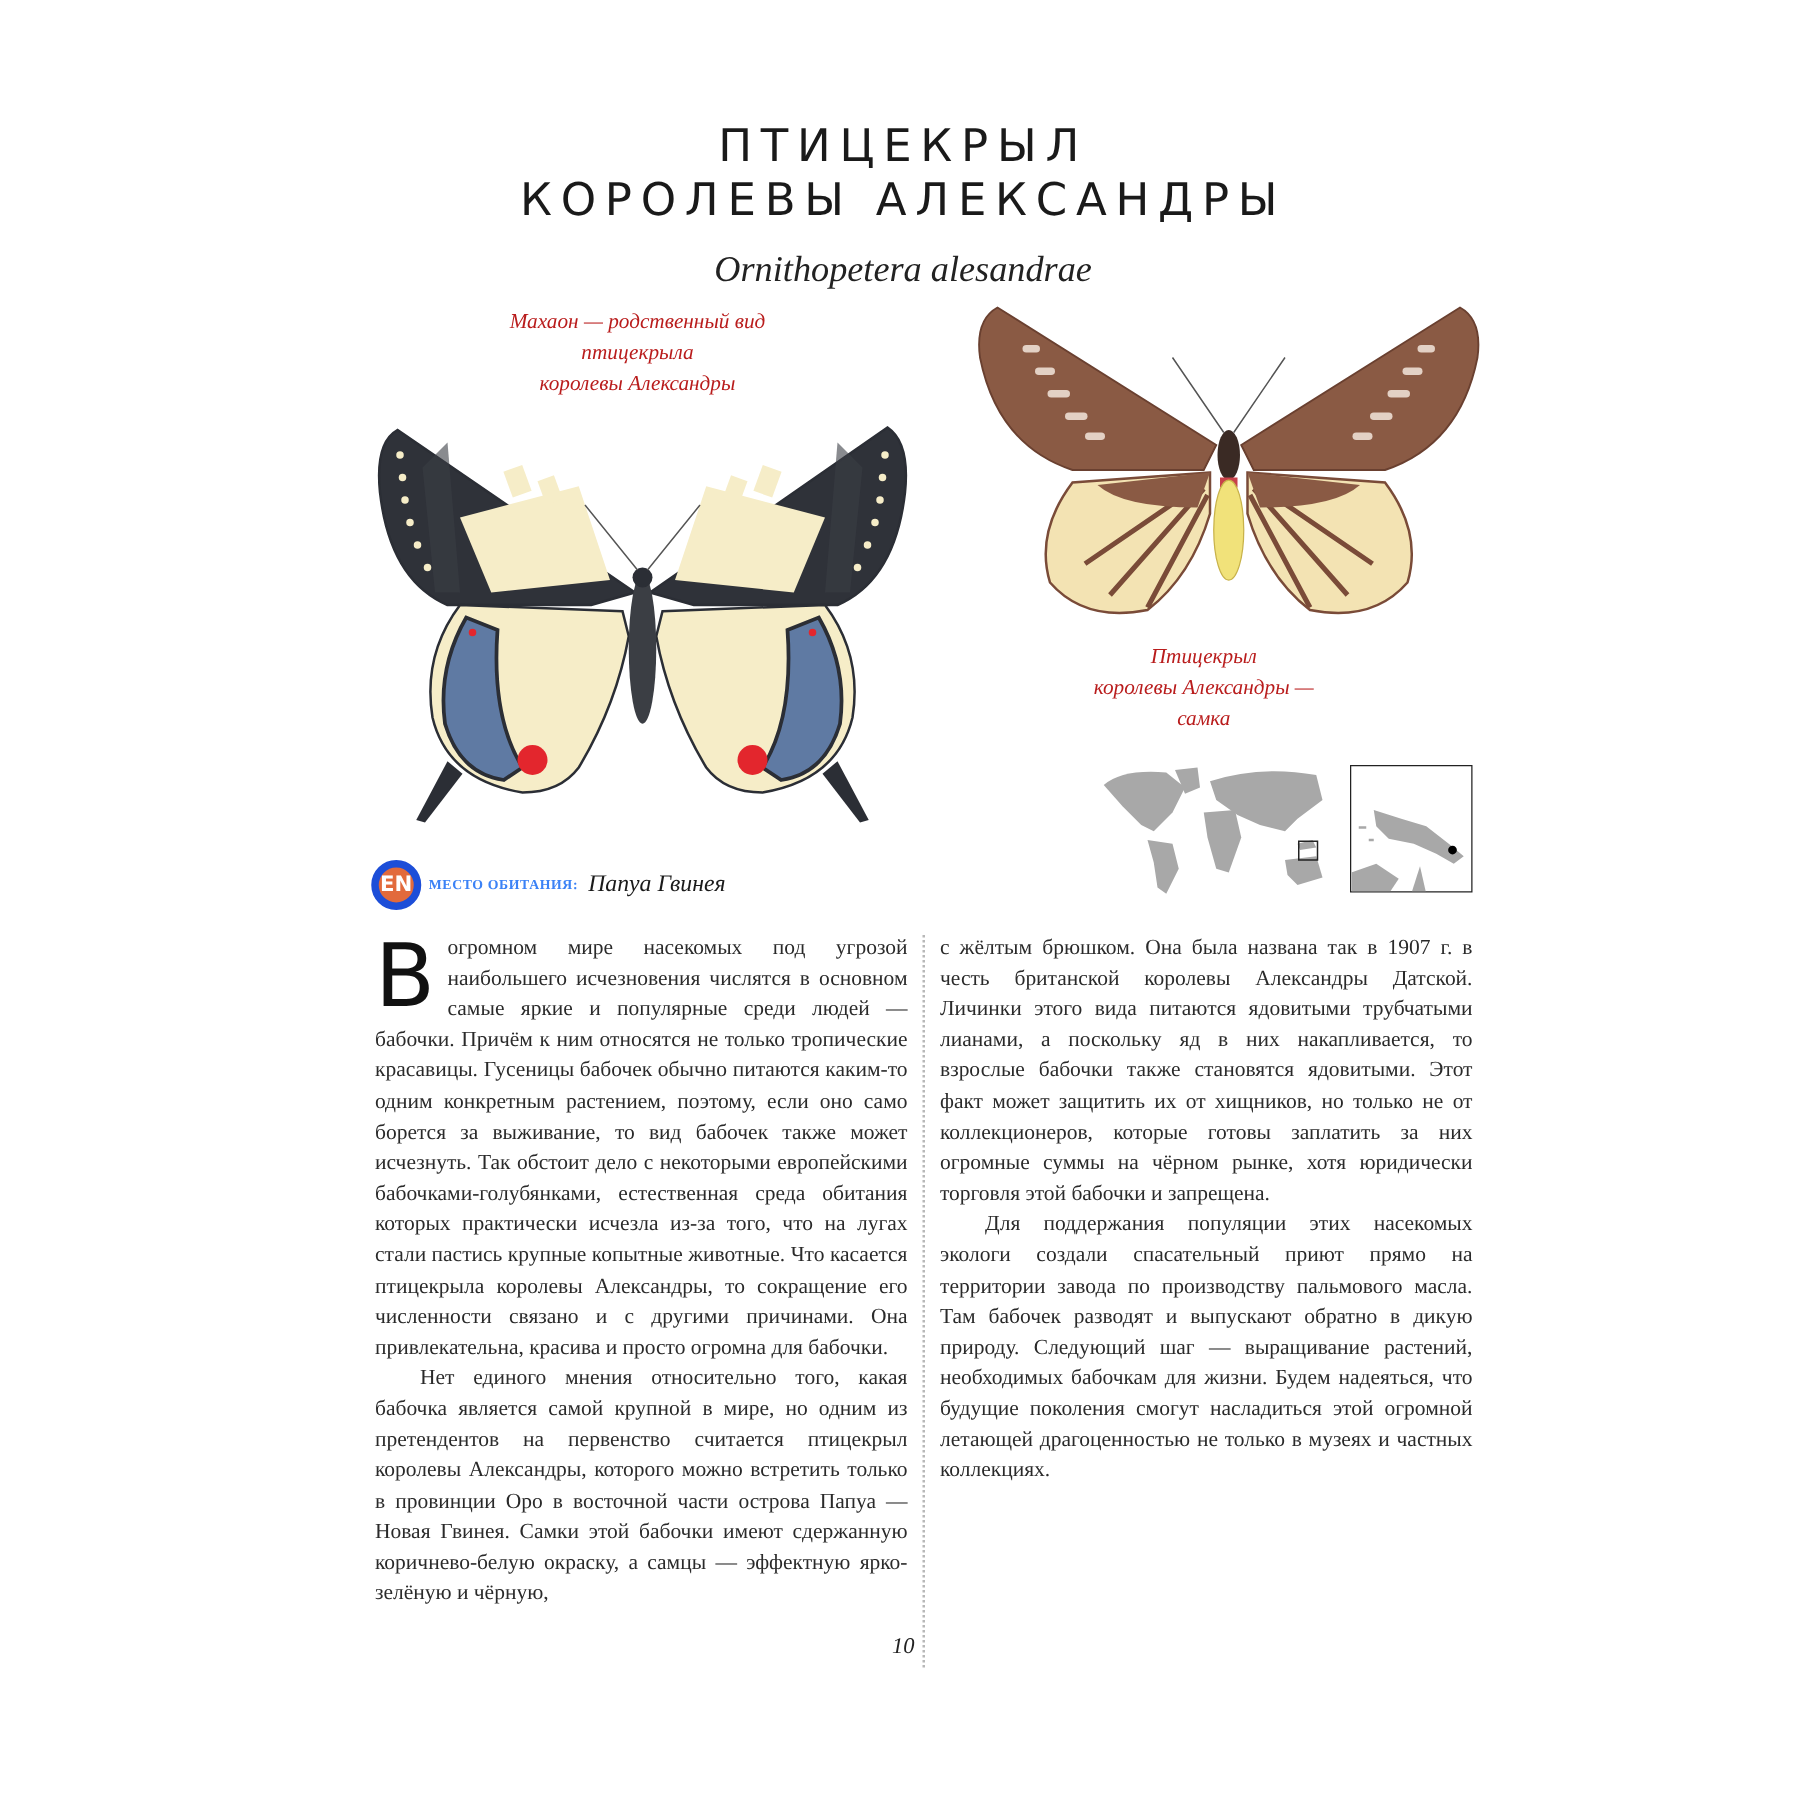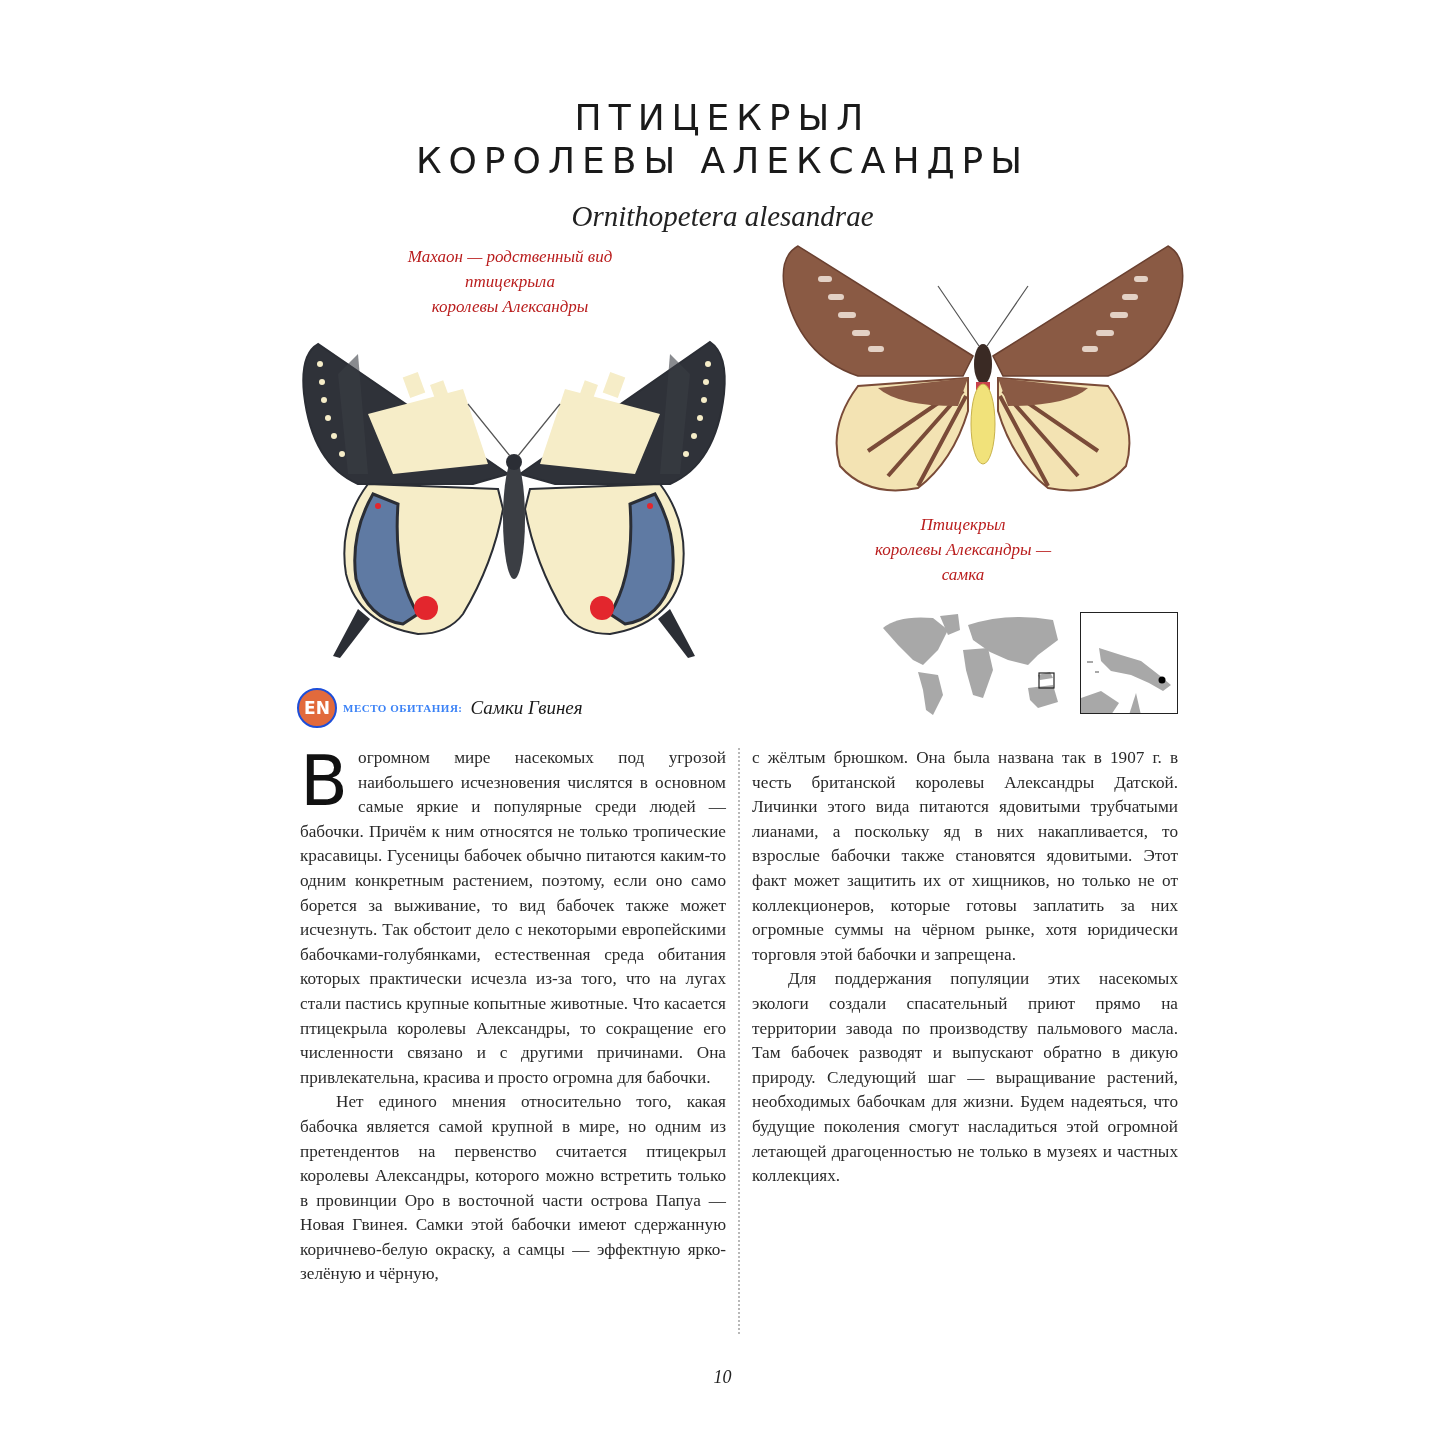--- a/index.html
+++ b/index.html
@@ -6,31 +6,31 @@
   body { width:1445px; height:1445px; position:relative; overflow:hidden; font-family:"Liberation Serif", serif; color:#231f20; }
   .abs { position:absolute; }
   .title { left:0; width:1445px; text-align:center; font-family:"DejaVu Sans", sans-serif; font-weight:normal; letter-spacing:7px; color:#1a1a1a; }
   .t1 { top:97px; font-size:36px; }
   .t2 { top:140px; font-size:36px; }
   .latin { top:200px; left:0; width:1445px; text-align:center; font-style:italic; font-size:29px; color:#222; }
   .caption { font-style:italic; font-size:17px; line-height:25px; text-align:center; color:#b91c1c; }
   .cap-left { left:370px; top:244px; width:280px; }
   .cap-right { left:838px; top:512px; width:250px; }
   .habitat { left:297px; top:688px; height:40px; display:flex; align-items:center; }
-  .en-badge { width:40px; height:40px; border-radius:50%; background:#e26a3c; border:2px solid #1d4ed8; box-sizing:border-box; color:#fff; font-family:"DejaVu Sans", sans-serif; font-weight:bold; font-size:17px; display:flex; align-items:center; justify-content:center; }
+  .en-badge { width:40px; height:40px; border-radius:50%; background:#e26a3c; border:6px solid #1d4ed8; box-sizing:border-box; color:#fff; font-family:"DejaVu Sans", sans-serif; font-weight:bold; font-size:17px; display:flex; align-items:center; justify-content:center; }
   .hab-label { margin-left:6px; font-family:Liberation Serif, serif; font-weight:bold; font-size:11px; letter-spacing:0.5px; color:#3b82f6; }
   .hab-value { margin-left:8px; font-style:italic; font-size:19px; color:#1a1a1a; }
   .col { font-size:17.2px; line-height:24.6px; text-align:justify; color:#2a2a2a; }
   .col p { margin:0; }
   .col p.indent { text-indent:36px; }
   .col-left { left:300px; top:746px; width:426px; }
   .col-right { left:752px; top:746px; width:426px; }
   .dropcap { float:left; font-family:"DejaVu Sans", sans-serif; font-size:70px; line-height:62px; margin:4px 10px 0 0; color:#111; }
   .divider { left:738px; top:748px; height:586px; border-left:2px dotted #b8b8b8; }
-  .pagenum { left:0; width:1445px; top:1367px; text-align:center; font-style:italic; font-size:18px; color:#222; }
+  .pagenum { left:0; width:1445px; top:1306px; text-align:center; font-style:italic; font-size:18px; color:#222; }
   .inset { left:1080px; top:612px; width:98px; height:102px; border:1.5px solid #222; box-sizing:border-box; background:#fff; overflow:hidden; }
 </style>
 </head>
 <body>
 
 <div class="abs title t1">ПТИЦЕКРЫЛ</div>
 <div class="abs title t2">КОРОЛЕВЫ АЛЕКСАНДРЫ</div>
 <div class="abs latin">Ornithopetera alesandrae</div>
 
 <div class="abs caption cap-left">
@@ -154,21 +154,21 @@
       <rect x="6" y="48" width="6" height="2"></rect>
       <rect x="14" y="58" width="4" height="2"></rect>
     </g>
     <circle cx="81" cy="67" r="3.5" fill="#000"></circle>
   </svg>
 </div>
 
 <div class="abs habitat">
   <div class="en-badge">EN</div>
   <span class="hab-label">МЕСТО ОБИТАНИЯ:</span>
-  <span class="hab-value">Самки Гвинея</span>
+  <span class="hab-value">Папуа Гвинея</span>
 </div>
 
 <div class="abs col col-left">
   <p><span class="dropcap">В</span><span> огромном мире насекомых под угрозой наибольшего исчезновения числятся в основном самые яркие и популярные среди людей — бабочки. Причём к ним относятся не только тропические красавицы. Гусеницы бабочек обычно питаются каким-то одним конкретным растением, поэтому, если оно само борется за выживание, то вид бабочек также может исчезнуть. Так обстоит дело с некоторыми европейскими бабочками-голубянками, естественная среда обитания которых практически исчезла из-за того, что на лугах стали пастись крупные копытные животные. Что касается птицекрыла королевы Александры, то сокращение его численности связано и с другими причинами. Она привлекательна, красива и просто огромна для бабочки.</span></p>
   <p class="indent">Нет единого мнения относительно того, какая бабочка является самой крупной в мире, но одним из претендентов на первенство считается птицекрыл королевы Александры, которого можно встретить только в провинции Оро в восточной части острова Папуа — Новая Гвинея. Самки этой бабочки имеют сдержанную коричнево-белую окраску, а самцы — эффектную ярко-зелёную и чёрную,</p>
 </div>
 
 <div class="abs divider"></div>
 
 <div class="abs col col-right">

